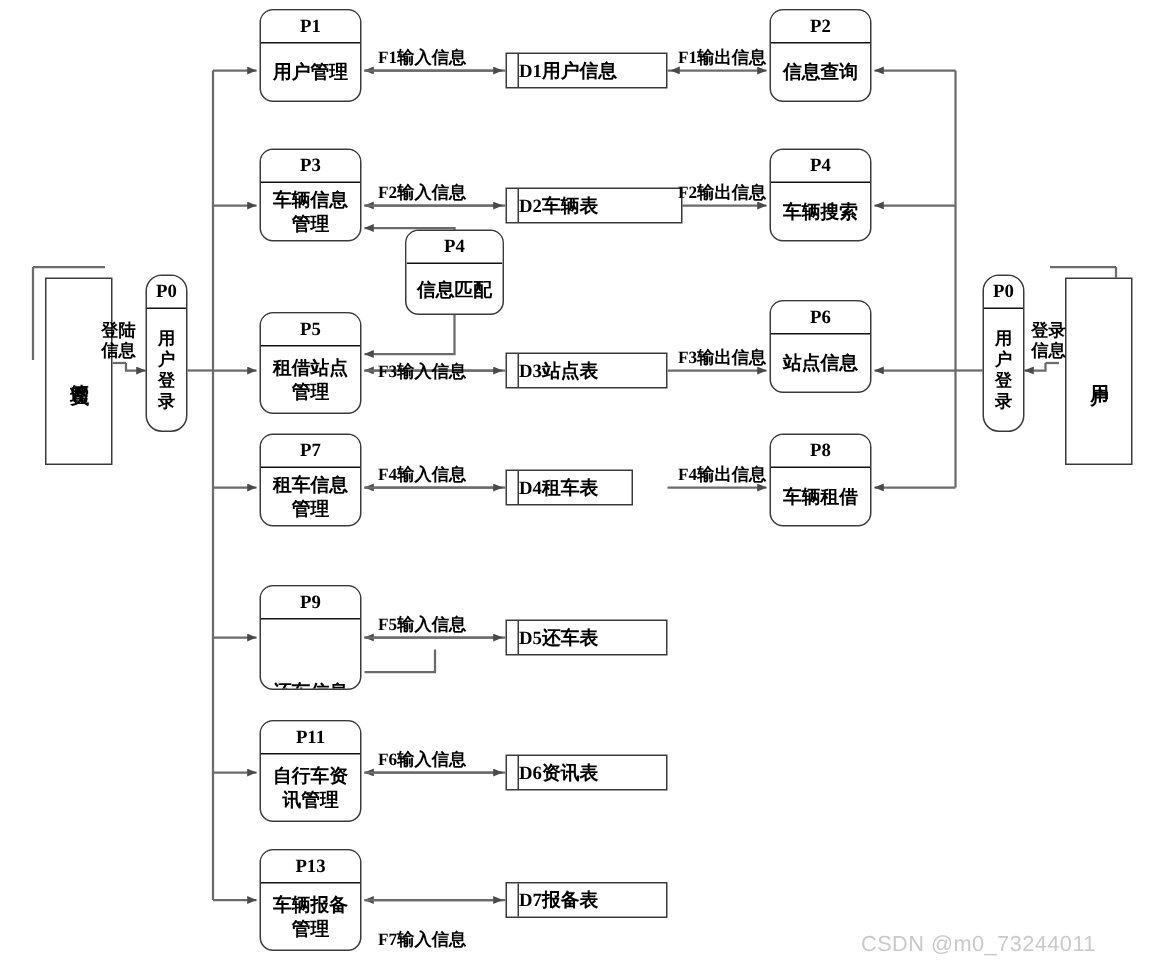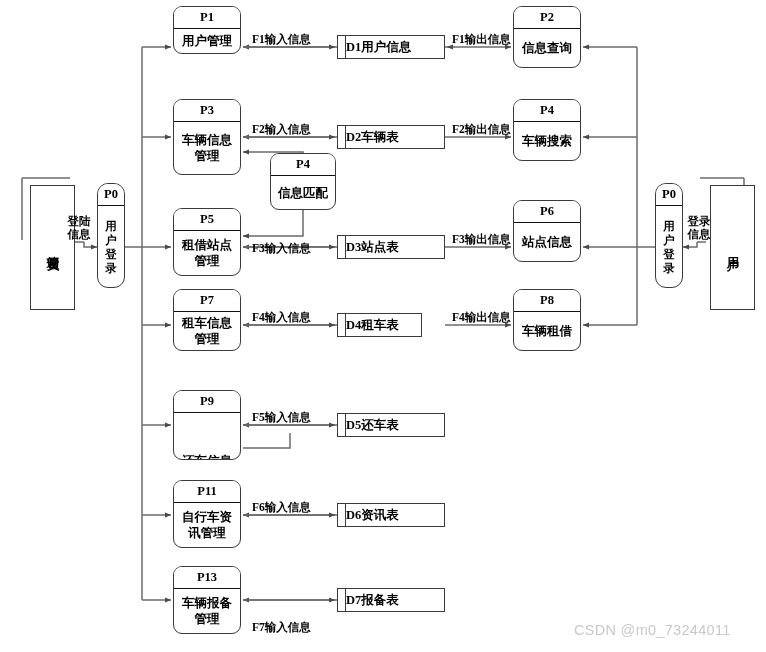--- a/index.html
+++ b/index.html
@@ -222,26 +222,26 @@
   </div>
 
   <div class="process" style="left:655px; top:183px; width:28px; height:105px; border-radius:11px;">
     <div class="pnum">P0</div>
     <div class="pbody" style="font-size:11.5px; line-height:14px;">用户登录</div>
   </div>
 
   <div class="flabel stack" style="left:64px; top:215px;">登陆信息</div>
   <div class="flabel stack" style="left:684px; top:215px;">登录信息</div>
 
-  <div class="process" style="left:173px; top:6px; width:68px; height:48px;">
+  <div class="process" style="left:173px; top:6px; width:68px; height:62px;">
     <div class="pnum">P1</div>
     <div class="pbody">用户管理</div>
   </div>
 
-  <div class="process" style="left:173px; top:99px; width:68px; height:76px;">
+  <div class="process" style="left:173px; top:99px; width:68px; height:62px;">
     <div class="pnum">P3</div>
     <div class="pbody">车辆信息管理</div>
   </div>
 
   <div class="process" style="left:173px; top:208px; width:68px; height:68px;">
     <div class="pnum">P5</div>
     <div class="pbody">租借站点管理</div>
   </div>
 
   <div class="process" style="left:173px; top:289px; width:68px; height:62px;">
@@ -287,21 +287,21 @@
   <div class="process" style="left:513px; top:289px; width:68px; height:62px;">
     <div class="pnum">P8</div>
     <div class="pbody">车辆租借</div>
   </div>
 
   <div class="store" style="left:337px; top:35px; width:108px; height:24px;">
     <div class="sdiv"></div>
     <div class="slabel">D1用户信息</div>
   </div>
 
-  <div class="store" style="left:337px; top:125px; width:108px; height:24px;">
+  <div class="store" style="left:337px; top:125px; width:118px; height:24px;">
     <div class="sdiv"></div>
     <div class="slabel">D2车辆表</div>
   </div>
 
   <div class="store" style="left:337px; top:235px; width:108px; height:24px;">
     <div class="sdiv"></div>
     <div class="slabel">D3站点表</div>
   </div>
 
   <div class="store" style="left:337px; top:313px; width:85px; height:24px;">

